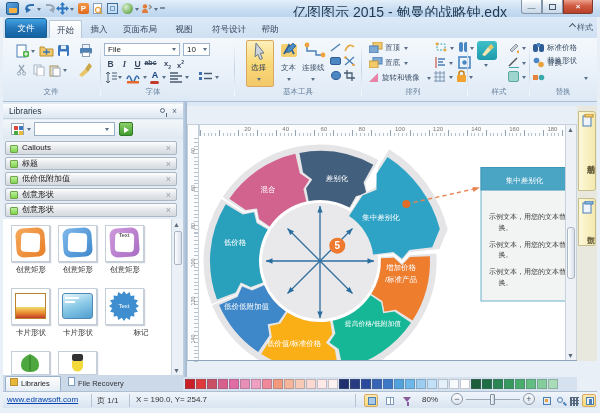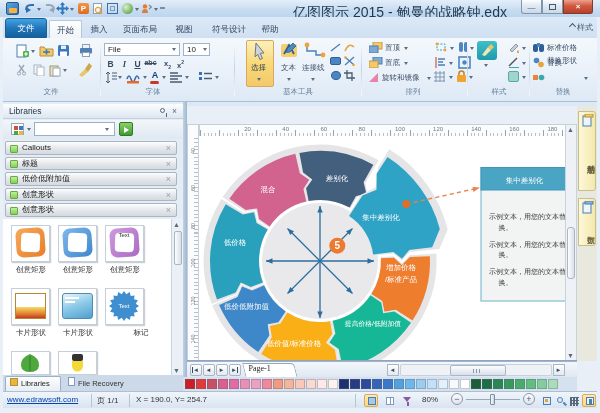--- a/index.html
+++ b/index.html
@@ -465,34 +465,20 @@
     <div id="rtabs" class="abs">
       <div class="vtab" style="top:5px;height:80px;padding-top:16px">动态帮助<svg style="position:absolute;left:3px;top:2px" width="12" height="13" viewBox="0 0 12 13">
           <rect x="1" y="2" width="8" height="10" fill="#eef4fa" stroke="#4a7fb5"></rect>
           <rect x="3" y="0" width="8" height="3" fill="#f3c96a" stroke="#b98f35"></rect>
         </svg></div>
       <div class="vtab" style="top:92px;height:48px;padding-top:16px">数据<svg style="position:absolute;left:3px;top:2px" width="12" height="13" viewBox="0 0 12 13">
           <rect x="1" y="2" width="8" height="10" fill="#eef4fa" stroke="#4a7fb5"></rect>
           <rect x="3" y="0" width="8" height="3" fill="#8ab5dd" stroke="#4a7fb5"></rect>
         </svg></div>
     </div>
-<div id="pagenav" class="abs">
-      <div class="abs" style="left:3px;top:2px;width:12px;height:12px;border:1px solid #aab6c4;background:linear-gradient(#fdfdfe,#e3e9f0);border-radius:2px;font-size:6px;text-align:center;line-height:11px;color:#3a4a5c"><span style="display:inline-block;width:1px;height:6px;background:#3a4a5c;vertical-align:-1px"></span>◄</div>
-      <div class="abs" style="left:16px;top:2px;width:12px;height:12px;border:1px solid #aab6c4;background:linear-gradient(#fdfdfe,#e3e9f0);border-radius:2px;font-size:6px;text-align:center;line-height:11px;color:#3a4a5c">◄</div>
-      <div class="abs" style="left:29px;top:2px;width:12px;height:12px;border:1px solid #aab6c4;background:linear-gradient(#fdfdfe,#e3e9f0);border-radius:2px;font-size:6px;text-align:center;line-height:11px;color:#3a4a5c">►</div>
-      <div class="abs" style="left:42px;top:2px;width:12px;height:12px;border:1px solid #aab6c4;background:linear-gradient(#fdfdfe,#e3e9f0);border-radius:2px;font-size:6px;text-align:center;line-height:11px;color:#3a4a5c">►<span style="display:inline-block;width:1px;height:6px;background:#3a4a5c;vertical-align:-1px"></span></div>
-      <div class="abs" style="left:57px;top:1px;width:52px;height:15px;background:#fff;border:1px solid #9aa8b8;border-bottom:none;transform:skewX(14deg);border-radius:0 4px 0 0"></div>
-      <div class="abs" style="left:62px;top:2px;font-size:8px;color:#222;font-family:'Liberation Serif',serif">Page-1</div>
-      <div class="abs" style="left:200px;top:2px;width:12px;height:12px;border:1px solid #aab6c4;background:linear-gradient(#fdfdfe,#e3e9f0);font-size:6px;text-align:center;line-height:11px;color:#3a4a5c">◄</div>
-      <div class="abs" style="left:213px;top:2px;width:152px;height:12px;background:#eef2f6;border:1px solid #c8d2dc;border-radius:2px"></div>
-      <div class="abs" style="left:263px;top:2.5px;width:56px;height:11px;background:linear-gradient(#fdfdfe,#d8e0ea);border:1px solid #aab6c4;border-radius:2px">
-        <div style="position:absolute;left:22px;top:3px;width:1px;height:4px;background:#8a98a8;box-shadow:3px 0 #8a98a8,6px 0 #8a98a8"></div>
-      </div>
-      <div class="abs" style="left:366px;top:2px;width:12px;height:12px;border:1px solid #aab6c4;background:linear-gradient(#fdfdfe,#e3e9f0);font-size:6px;text-align:center;line-height:11px;color:#3a4a5c">►</div>
-    </div>
     <div id="palette" class="abs">
       <span class="pal" style="left:2px;background:#cb1f27"></span>
       <span class="pal" style="left:13px;background:#e03a3a"></span>
       <span class="pal" style="left:24px;background:#c94f63"></span>
       <span class="pal" style="left:35px;background:#d9608c"></span>
       <span class="pal" style="left:46px;background:#e06ca3"></span>
       <span class="pal" style="left:57px;background:#e88fb6"></span>
       <span class="pal" style="left:68px;background:#ef9fc0"></span>
       <span class="pal" style="left:79px;background:#f0889a"></span>
       <span class="pal" style="left:90px;background:#f2997f"></span>

